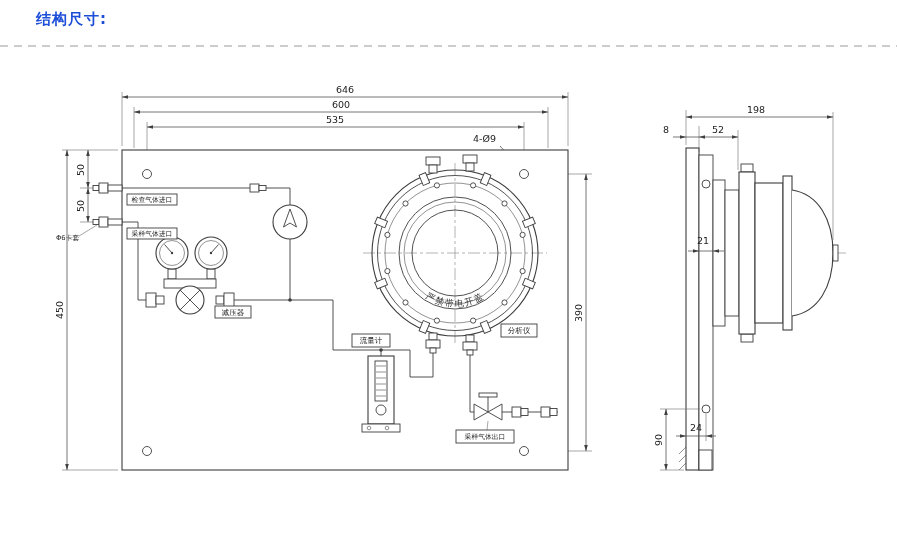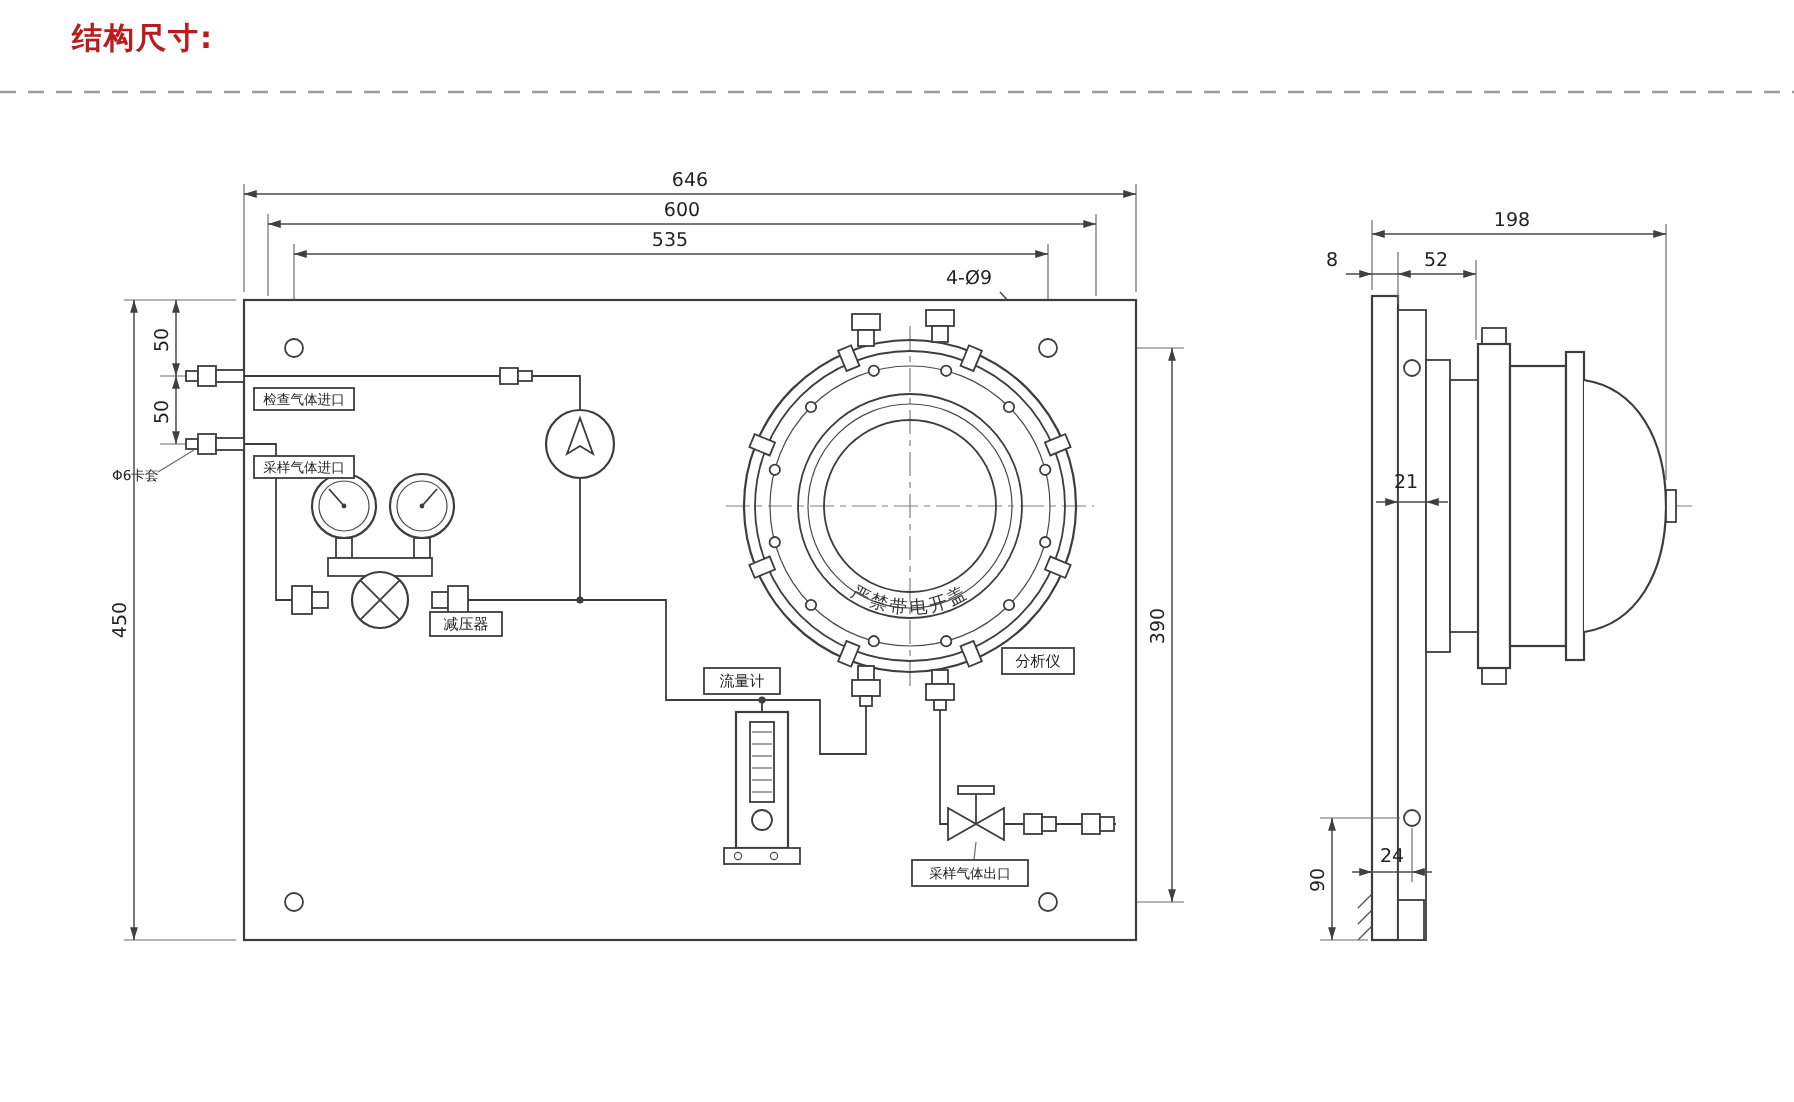--- a/index.html
+++ b/index.html
@@ -1,20 +1,20 @@
 <!DOCTYPE html>
 <html><head>
 <meta charset="utf-8">
 <style>
   html,body{margin:0;padding:0;}
   body{width:897px;height:551px;background:#ffffff;overflow:hidden;position:relative;
        font-family:"DejaVu Sans","Liberation Sans",sans-serif;}
   .stage{position:absolute;inset:0;}
   .page-title{position:absolute;left:36px;top:10px;font-size:15px;font-weight:bold;
-              color:#b91c1c;letter-spacing:1px;}
+              color:#1d4ed8;letter-spacing:1px;}
   svg{position:absolute;left:0;top:0;}
   .sep{stroke:#9a9a9a;stroke-width:1.2;stroke-dasharray:8 6;}
   .ln{stroke:#3d3d3d;stroke-width:1.1;fill:none;}
   .ln2{stroke:#3d3d3d;stroke-width:0.9;fill:none;}
   .wh{fill:#ffffff;stroke:#3d3d3d;stroke-width:0.9;}
   .whl{fill:#ffffff;stroke:#3d3d3d;stroke-width:1.1;}
   .ext{stroke:#6b6b6b;stroke-width:0.6;fill:none;}
   .dim{stroke:#4a4a4a;stroke-width:0.75;fill:none;}
   .cl{stroke:#808080;stroke-width:0.6;fill:none;stroke-dasharray:12 3 3 3;}
   .dimt{font-size:9.5px;fill:#222;}

